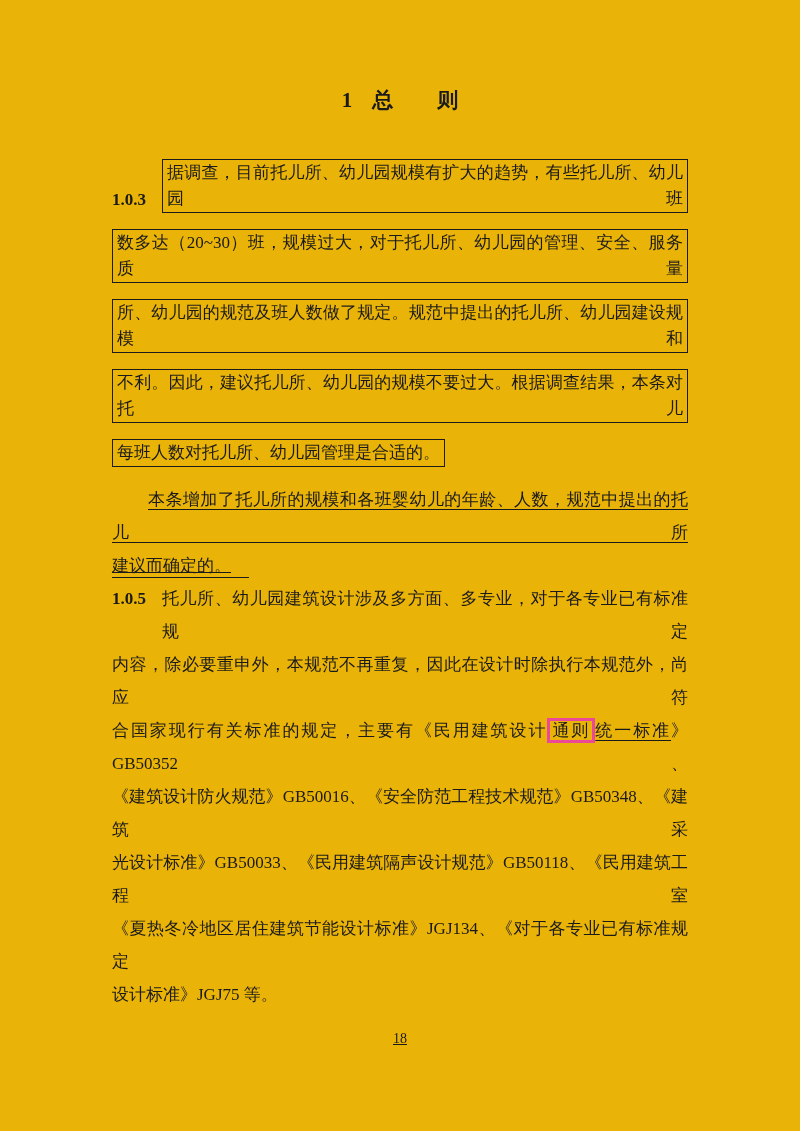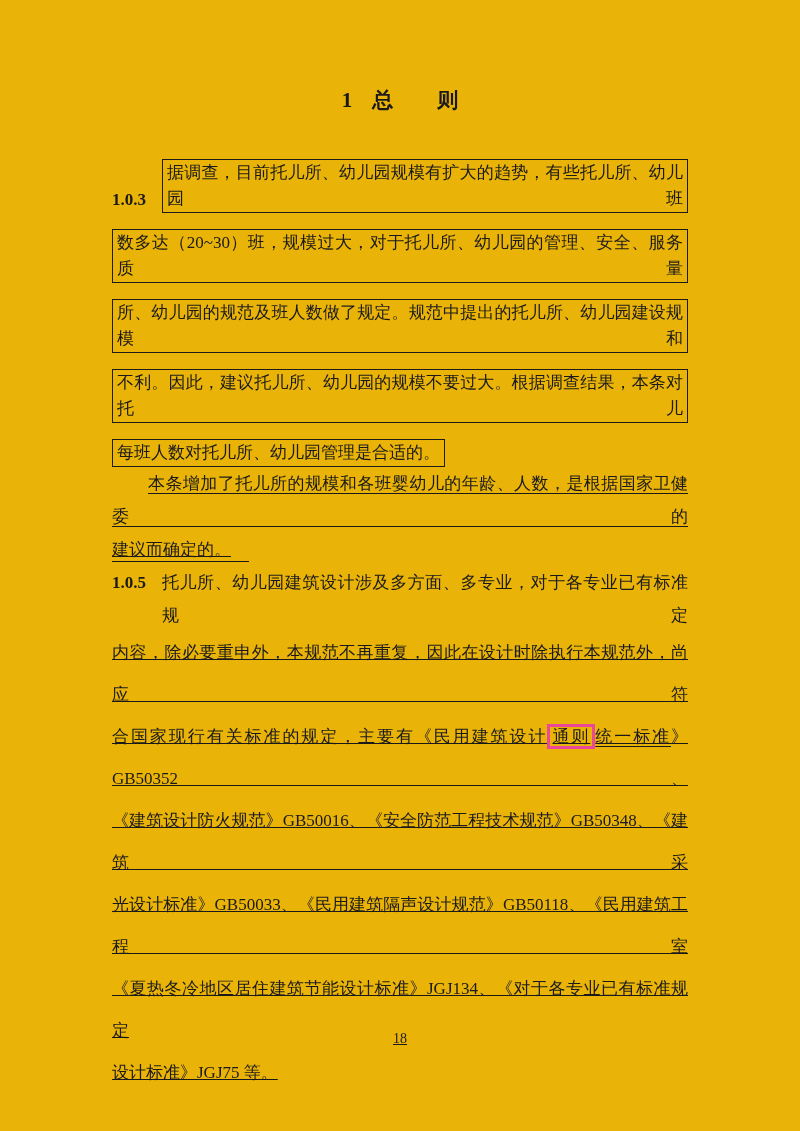--- a/index.html
+++ b/index.html
@@ -46,38 +46,38 @@
   }
   .row-first .boxline{flex:1 1 auto;margin-bottom:0;}
   .row-first{margin-bottom:16px;}
   .jl{
     text-align:justify;
     text-align-last:justify;
     text-justify:inter-character;
   }
   .boxline.short{
     display:inline-block;
-    margin-bottom:0;
+    margin-bottom:16px;
   }
   
   .u-par1{
     line-height:33px;
     text-indent:36px;
     text-decoration:underline;
     text-underline-offset:4px;
   }
   .u-par2{line-height:33px;}
   .u-par2 .u-span{
     border-bottom:1px solid #1a1a1a;
     padding-right:18px;
     padding-bottom:2px;
     text-decoration:underline;
   }
   
-  .pline{line-height:42px;text-decoration:underline;}
+  .pline{line-height:33px;}
   .row-105{display:flex;align-items:baseline;}
   .row-105 .sec-label{line-height:33px;}
   .row-105 .ptext{flex:1 1 auto;line-height:33px;}
   .inline-box{
     border:3px solid #ec4899;
     padding:0 2px;
   }
   .inline-underline{
     text-decoration:underline;
     text-underline-offset:4px;
@@ -107,21 +107,21 @@
       <span class="sec-label">1.0.3</span>
       <div class="boxline jl">据调查，目前托儿所、幼儿园规模有扩大的趋势，有些托儿所、幼儿园班</div>
     </div>
     <div class="boxline jl">数多达（20~30）班，规模过大，对于托儿所、幼儿园的管理、安全、服务质量</div>
     <div class="boxline jl">所、幼儿园的规范及班人数做了规定。规范中提出的托儿所、幼儿园建设规模和</div>
     <div class="boxline jl">不利。因此，建议托儿所、幼儿园的规模不要过大。根据调查结果，本条对托儿</div>
     <div>
       <div class="boxline short">每班人数对托儿所、幼儿园管理是合适的。</div>
     </div>
 
-    <div class="u-par1 jl">本条增加了托儿所的规模和各班婴幼儿的年龄、人数，是根据国家卫健委的</div>
+    <div class="u-par1 jl">本条增加了托儿所的规模和各班婴幼儿的年龄、人数，规范中提出的托儿所</div>
     <div class="u-par2">
       <span class="u-span">建议而确定的。</span>
     </div>
 
     <div class="row-105">
       <span class="sec-label">1.0.5</span>
       <div class="ptext jl">托儿所、幼儿园建筑设计涉及多方面、多专业，对于各专业已有标准规定</div>
     </div>
     <div class="pline jl">内容，除必要重申外，本规范不再重复，因此在设计时除执行本规范外，尚应符</div>
     <div class="pline jl"><span>合国家现行有关标准的规定，主要有《民用建筑设计</span><span class="inline-box">通则</span><span class="inline-underline">统一标准</span><span>》GB50352、</span></div>

